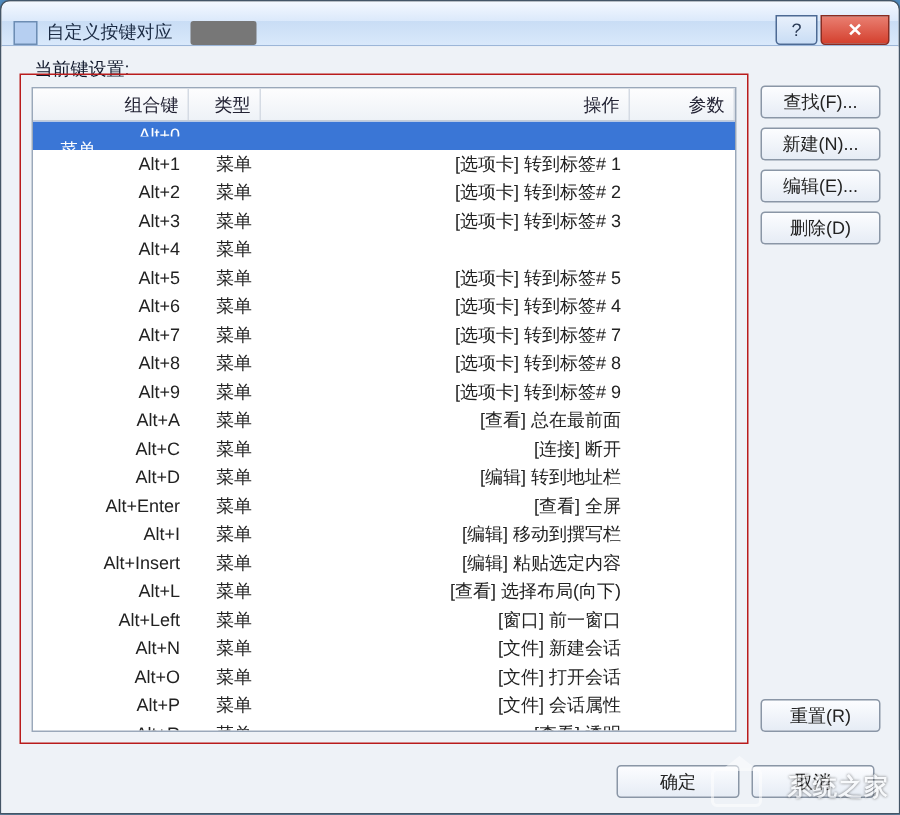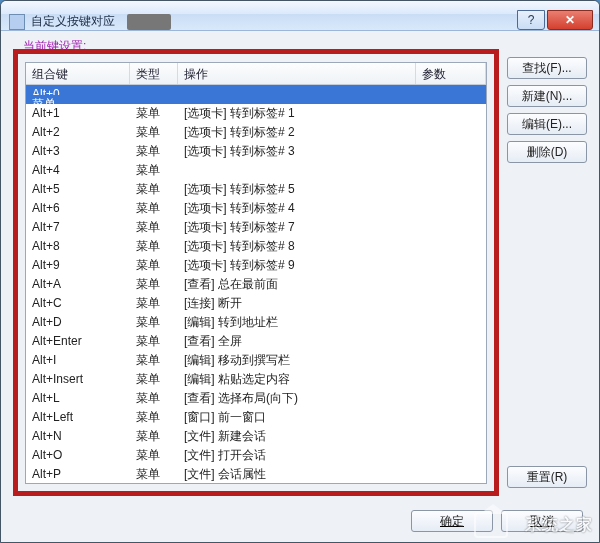--- a/index.html
+++ b/index.html
@@ -6,38 +6,38 @@
   html, body { width: 600px; height: 543px; overflow: hidden; font-family: "Microsoft YaHei", "SimSun", Tahoma, sans-serif; font-size: 12px; background: #5a9bd4; }
   .window { position: absolute; inset: 0; background: #fff; border: 1px solid #456; border-radius: 6px 6px 0 0; box-shadow: 0 0 8px rgba(0,0,0,.4); }
   .titlebar { height: 30px; background: linear-gradient(to bottom,#f4f8ff 0%, #dbe9fb 45%, #c9ddf5 46%, #d9e9fb 100%); border-bottom: 1px solid #9cb6d8; display: flex; align-items: flex-end; padding-left: 8px; border-radius: 6px 6px 0 0; }
   .titlebar .icon { width: 16px; height: 16px; background: #b6cff1; border: 1px solid #6d8db3; margin-right: 6px; }
   .titlebar .title { flex: 0 0 auto; color: #1b2b44; }
   .title-extra { margin-left: 12px; width: 44px; height: 16px; background: #777; border-radius: 2px; }
   .titlebar .spacer { flex: 1; }
   .winbtn { height: 20px; width: 28px; margin-top: -2px; border: 1px solid #4d6a94; border-radius: 0 0 3px 3px; display: flex; align-items: center; justify-content: center; font-size: 12px; color: #2a3a55; background: linear-gradient(#e8f0fb,#c9ddf5); margin-right: 2px; }
   .winbtn.close { width: 46px; background: linear-gradient(#e97f71,#d4402e); border-color: #8a2c21; color: #fff; font-weight: bold; margin-right: 6px; }
   .client { position: absolute; top: 30px; bottom: 0; left: 0; right: 0; padding: 6px 8px 8px 8px; background: #eef2f7; }
-  .groupbox { position: absolute; top: 18px; left: 12px; right: 100px; bottom: 46px; border: 5px solid #b91c1c; }
-  .group-label { position: absolute; top: 7px; left: 18px; background: #eef2f7; padding: 0 4px; color: #a21caf; }
+  .groupbox { position: absolute; top: 18px; left: 12px; right: 100px; bottom: 46px; border: 1px solid #b91c1c; text-align: right; }
+  .group-label { position: absolute; top: 7px; left: 18px; background: #eef2f7; padding: 0 4px; color: #0f172a; }
   .listview { position: absolute; top: 8px; left: 7px; right: 7px; bottom: 7px; border: 1px solid #9aa8ba; background: #fff; overflow: hidden; }
   .lv-header { display: flex; height: 22px; background: linear-gradient(#fdfdfe,#eef2f7); border-bottom: 1px solid #c4ccd7; }
   .lv-header .col { padding: 3px 6px; border-right: 1px solid #d5dbe4; color: #223; }
   .lv-body { position: absolute; top: 22px; bottom: 0; left: 0; right: 0; overflow: hidden; }
   .row { display: flex; height: 19px; line-height: 19px; }
   .row .cell { padding: 0 6px; white-space: nowrap; overflow: hidden; color: #222; }
   .row.selected { background: #3a76d6; flex-direction: column; }
   .row.selected .cell { color: #fff; }
   .col-key   { width: 104px; }
   .col-type  { width: 48px; }
   .col-op    { flex: 1; }
   .col-param { width: 70px; }
   .sidebar { position: absolute; top: 26px; right: 12px; width: 80px; display: flex; flex-direction: column; gap: 6px; }
   .btn { height: 22px; border: 1px solid #8a96a6; border-radius: 3px; background: linear-gradient(#fcfdff,#e6ecf5); color: #222; text-align: center; line-height: 20px; cursor: default; font-size: 12px; }
   .reset-wrap { position: absolute; right: 12px; bottom: 54px; width: 80px; }
-  .bottom-bar { position: absolute; left: 0; right: 0; bottom: 0; height: 42px; display: flex; align-items: center; justify-content: flex-end; padding-right: 16px; gap: 8px; background: #eef2f7; text-decoration: underline; }
+  .bottom-bar { position: absolute; left: 0; right: 0; bottom: 0; height: 42px; display: flex; align-items: center; justify-content: flex-end; padding-right: 16px; gap: 8px; background: #eef2f7; }
   .btn.wide { width: 82px; }
   .watermark { position: absolute; right: 6px; bottom: 4px; display: flex; align-items: center; gap: 17px; opacity: .55; pointer-events: none; }
   .wm-house { width: 34px; height: 26px; border: 2px solid #fff; border-radius: 4px; position: relative; }
   .wm-house::before { content:""; position:absolute; top:-10px; left:4px; width:0;height:0;border-left:13px solid transparent;border-right:13px solid transparent;border-bottom:10px solid #fff; opacity:.9; }
   .wm-text { color:#fff; font-size: 16px; font-weight: bold; text-shadow: 0 0 2px #000; letter-spacing: 1px; }
 </style>
 </head>
 <body>
 
 <div class="window">

